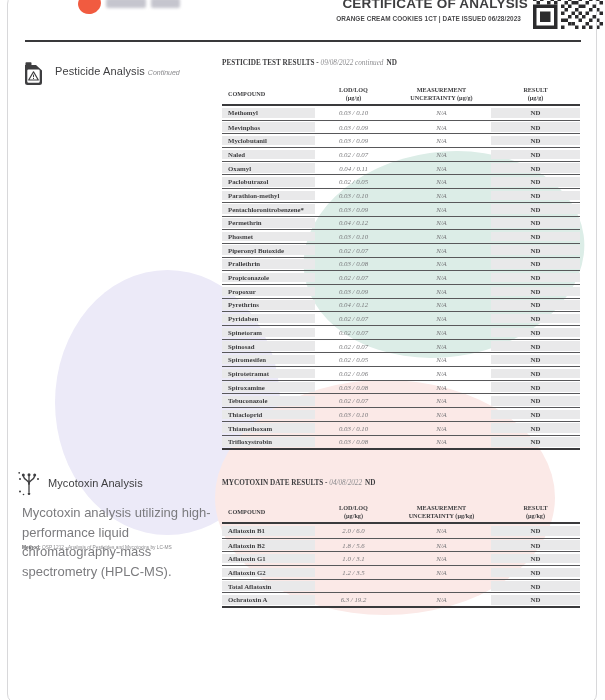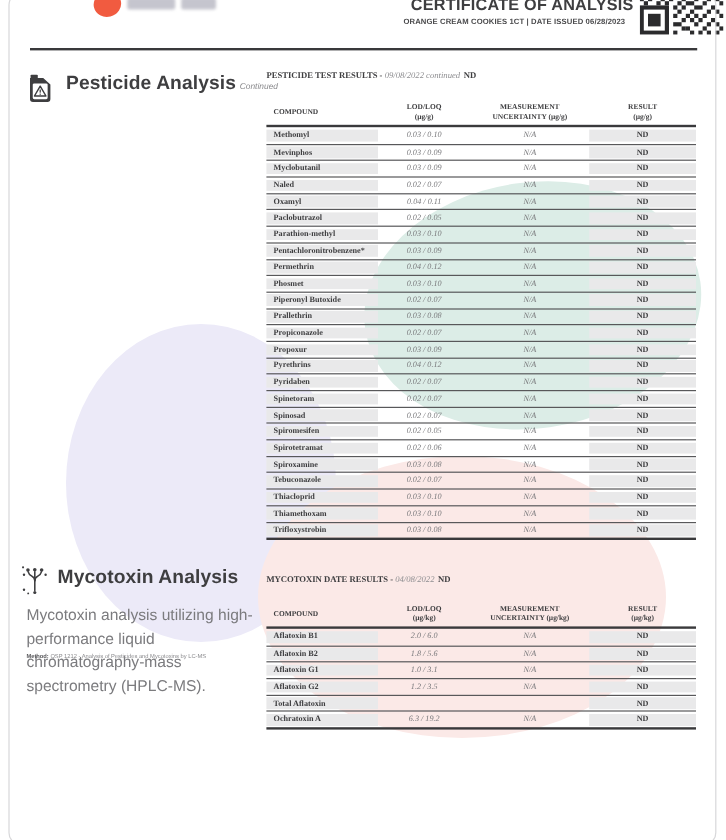--- a/index.html
+++ b/index.html
@@ -27,21 +27,21 @@
   .logo-blob.b1{left:106px;width:40px;}
   .logo-blob.b2{left:151px;width:29px;}
   .doc-title{top:-4px;right:77px;font-size:13.5px;font-weight:bold;letter-spacing:.2px;color:var(--text-dark,#3E3E40);z-index:1;}
   .doc-subtitle{top:15px;right:84px;font-size:6.4px;font-weight:bold;letter-spacing:.1px;color:#4a4a4c;z-index:1;}
   .qr-wrap{left:533px;top:0;width:70px;height:29px;overflow:hidden;z-index:1;}
   .qr-wrap svg{display:block;margin-top:-41px;}
   .top-divider{left:25px;top:40px;width:556px;height:2px;background:#39393b;z-index:1;}
   
   .sec-icon{z-index:1;}
   .sec-head{z-index:1;white-space:nowrap;}
-  .sec-head .sec-name{font-size:16px;font-weight:bold;color:var(--text-dark,#3E3E40);letter-spacing:.1px;}
+  .sec-head .sec-name{font-size:11px;font-weight:normal;color:var(--text-dark,#3E3E40);letter-spacing:.1px;}
   .sec-head .sec-suffix{font-size:7px;font-style:italic;color:#8a8a8d;margin-left:3px;}
   .sec-desc{left:22px;top:503px;width:196px;font-size:13px;line-height:1.5;color:#7b7b7e;z-index:1;}
   .sec-method{left:22px;top:544px;width:175px;font-size:4.8px;line-height:1.5;color:#8a8a8d;z-index:1;}
   .sec-method .m-label{font-weight:bold;color:#5a5a5d;}
   
   .tbl{position:absolute;left:222px;width:358px;z-index:1;font-family:Liberation Serif, serif;}
   .tbl-p{top:58px;}
   .tbl-m{top:478px;}
   .tbl-title{font-size:7.2px;line-height:10px;color:var(--text-dark,#3E3E40);white-space:nowrap;}
   .tt-bold{font-weight:bold;}

